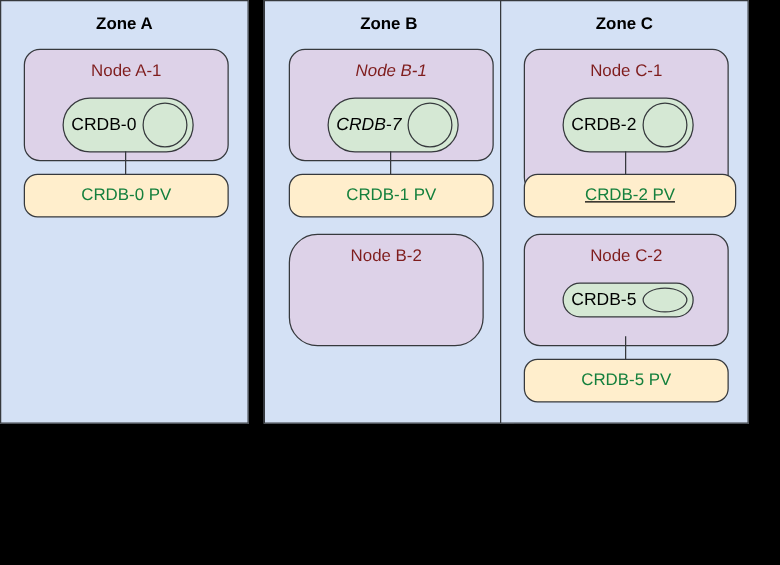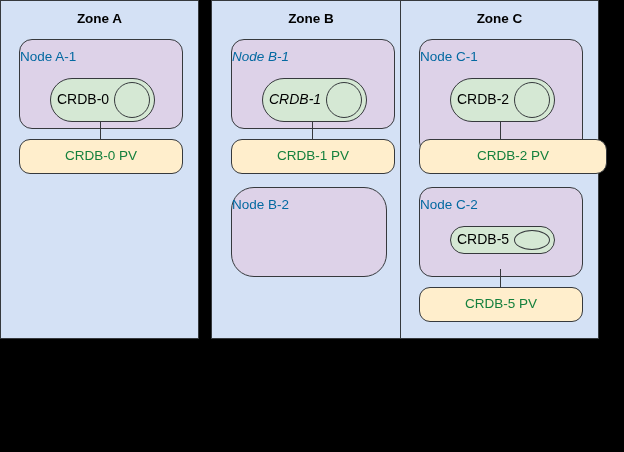--- a/index.html
+++ b/index.html
@@ -47,22 +47,23 @@
     background: #ddd2e8;
     border: 1px solid #36393d;
     border-radius: 13px;
     box-sizing: border-box;
   }
   .node-label {
     position: absolute;
     left: 0;
     right: 0;
     top: 10px;
+    text-align: center;
     font-size: 13.5px;
-    color: #0369a1;
+    color: #7f1d1d;
     line-height: 1.1;
   }
 
   .cylinder {
     position: absolute;
     background: #d5e8d4;
     border: 1px solid #36393d;
     border-radius: 22px;
     box-sizing: border-box;
   }
@@ -136,21 +137,21 @@
   </div>
 
   <div class="zone" style="left:211px; top:0px; width:200px; height:339px;">
     <div class="zone-label">Zone B</div>
 
     <div class="node" style="left:19px; top:38px; width:164px; height:90px;font-style:italic;">
       <div class="node-label">Node B-1</div>
 
       <div class="cylinder" style="left:30px; top:38px; width:105px; height:44px;">
         <div class="cylinder-cap"></div>
-        <div class="cylinder-label">CRDB-1</div>
+        <div class="cylinder-label">CRDB-7</div>
       </div>
     </div>
 
     <div class="connector" style="left:100px; top:120px; height:20px;"></div>
 
     <div class="pv" style="left:19px; top:138px; width:164px; height:35px;">
       <div class="pv-label">CRDB-1 PV</div>
     </div>
 
     <div class="node" style="left:19px; top:186px; width:156px; height:90px;border-radius:23px;">
@@ -165,21 +166,21 @@
       <div class="node-label">Node C-1</div>
 
       <div class="cylinder" style="left:30px; top:38px; width:105px; height:44px;">
         <div class="cylinder-cap"></div>
         <div class="cylinder-label">CRDB-2</div>
       </div>
     </div>
 
     <div class="connector" style="left:99px; top:120px; height:20px;"></div>
 
-    <div class="pv" style="left:18px; top:138px; width:188px; height:35px;">
+    <div class="pv" style="left:18px; top:138px; width:170px; height:35px;text-decoration:underline;">
       <div class="pv-label">CRDB-2 PV</div>
     </div>
 
     <div class="node" style="left:18px; top:186px; width:164px; height:90px;">
       <div class="node-label">Node C-2</div>
 
       <div class="cylinder" style="left:30px; top:38px; width:105px; height:28px;">
         <div class="cylinder-cap"></div>
         <div class="cylinder-label">CRDB-5</div>
       </div>

